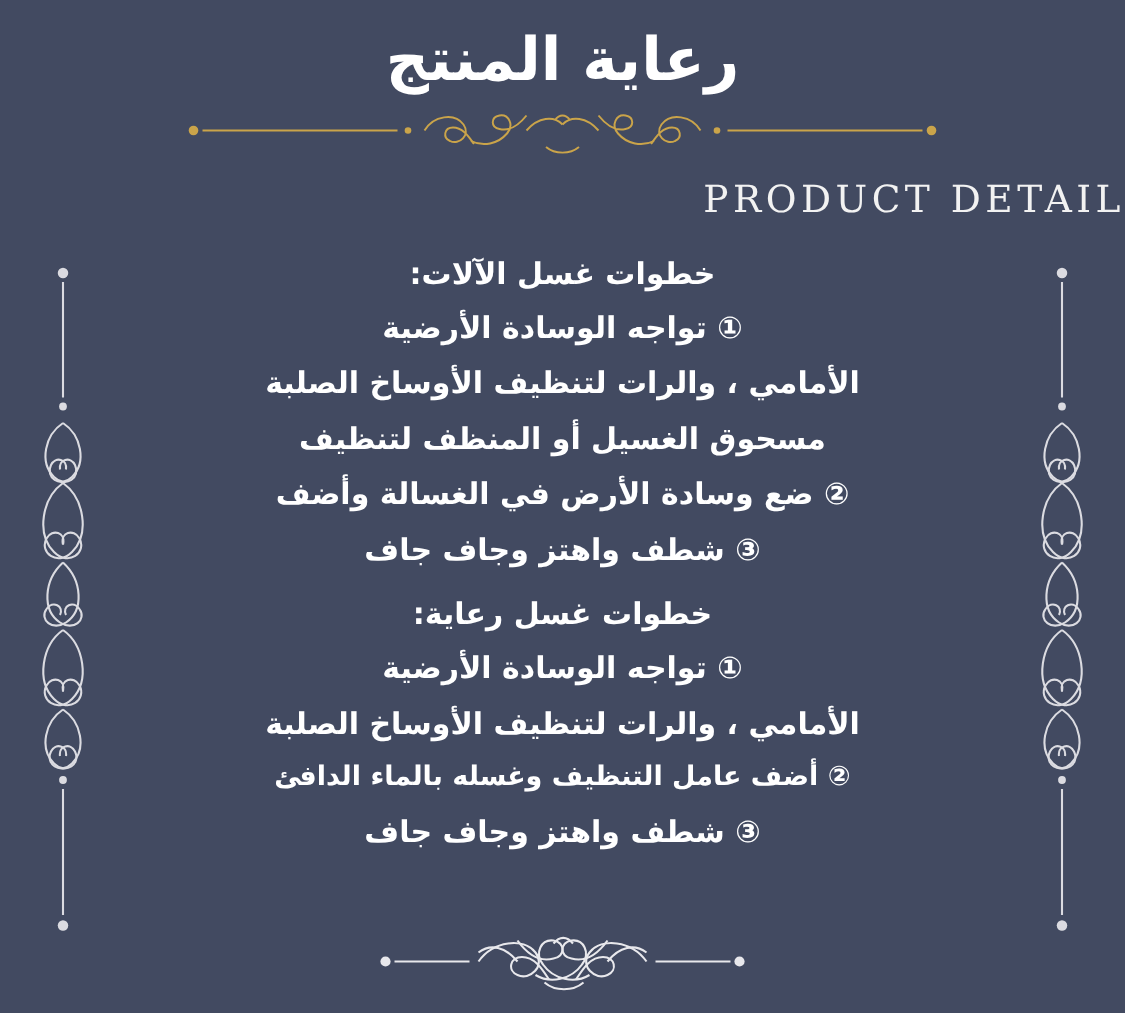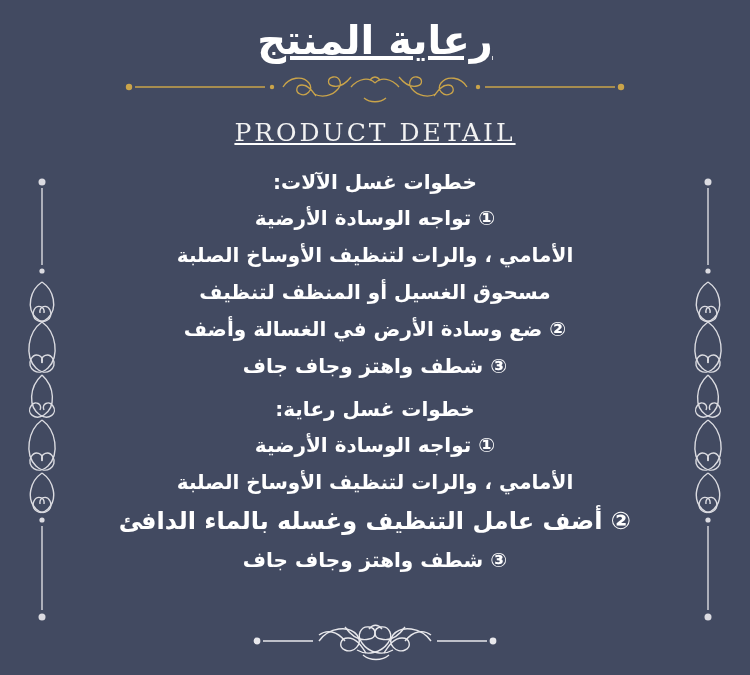--- a/index.html
+++ b/index.html
@@ -13,21 +13,20 @@
     font-family: "DejaVu Sans", "Liberation Sans", sans-serif;
     color: #ffffff;
     overflow: hidden;
     position: relative;
   }
   .page {
     position: relative;
     width: 750px;
     height: 675px;
     box-sizing: border-box;
-    text-decoration: underline;
   }
 
   
   .title-ar {
     text-align: center;
     font-size: 40px;
     font-weight: bold;
     color: #ffffff;
     letter-spacing: 0px;
     padding-top: 16px;
@@ -37,21 +36,21 @@
 
   .divider-orn {
     width: 520px;
     height: 34px;
     margin: 6px auto 0 auto;
     position: relative;
   }
   .divider-orn svg { display: block; }
 
   .title-en {
-    text-align: center;
+    text-align: right;
     font-family: "DejaVu Serif", "Liberation Serif", serif;
     font-size: 25px;
     letter-spacing: 3px;
     color: #f2f2f2;
     margin-top: 14px;
     font-weight: 400;
   }
 
   
   .side-orn {
@@ -77,21 +76,21 @@
   .line {
     font-size: 20px;
     font-weight: bold;
     line-height: 1.0;
     color: #ffffff;
     margin: 0 0 17px 0;
     white-space: nowrap;
     direction: rtl;
   }
   .line.heading { margin-bottom: 16px; }
-  .line.small { font-size: 24px; }
+  .line.small { font-size: 18px; }
   .gap { height: 6px; }
 
   
   .bottom-orn {
     position: absolute;
     bottom: 14px;
     left: 0;
     right: 0;
     height: 40px;
     display: flex;

